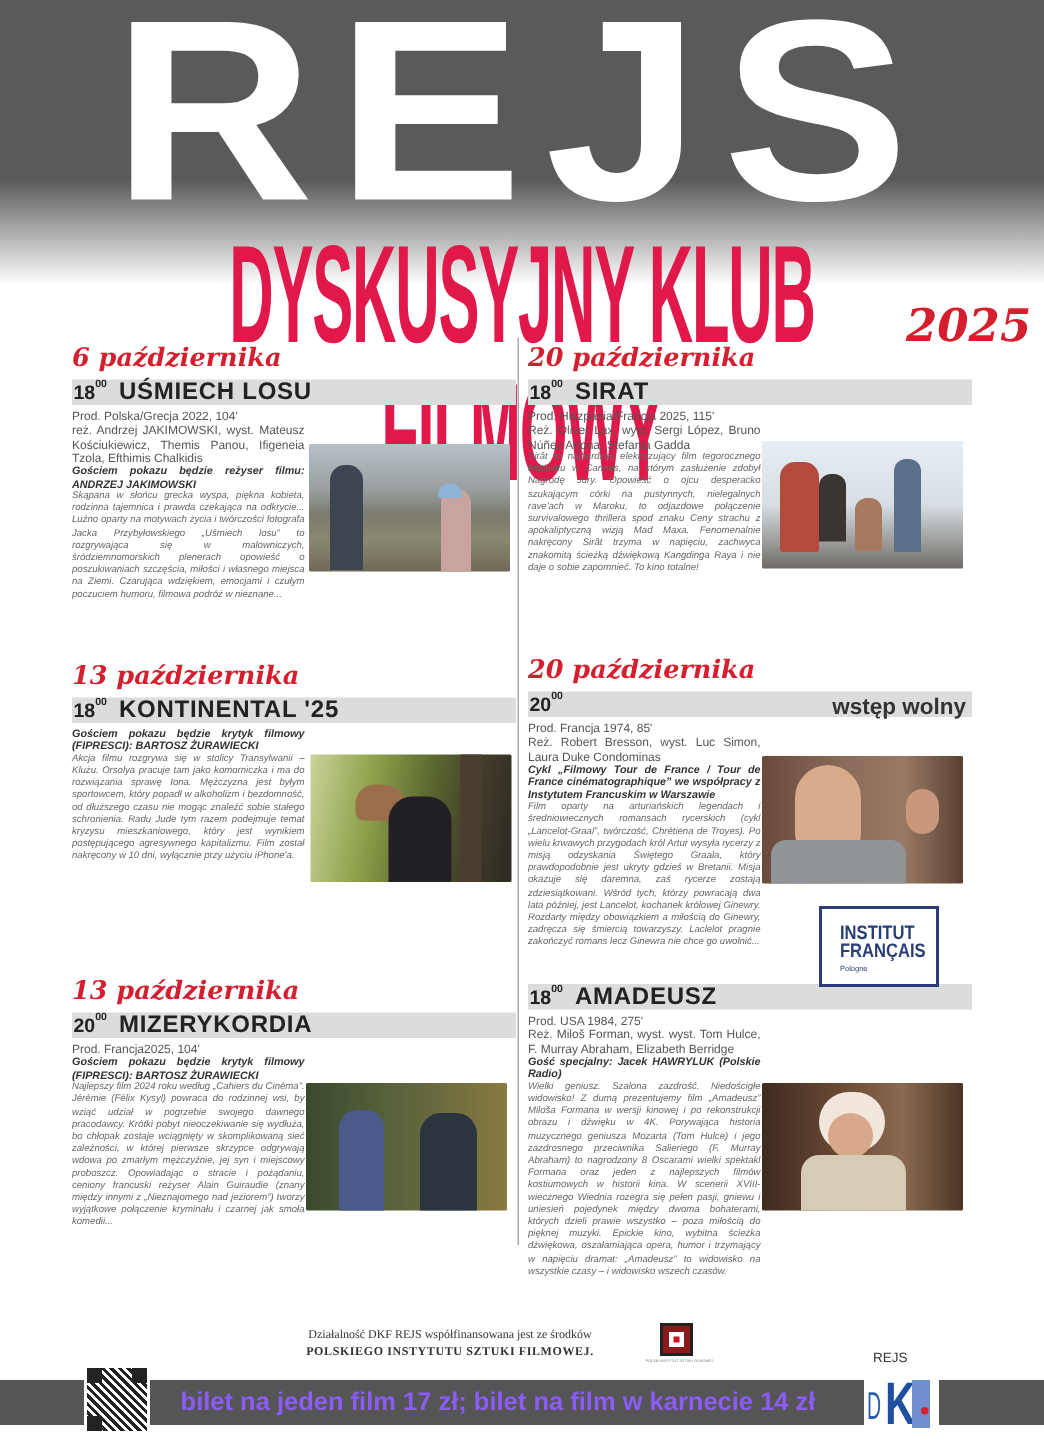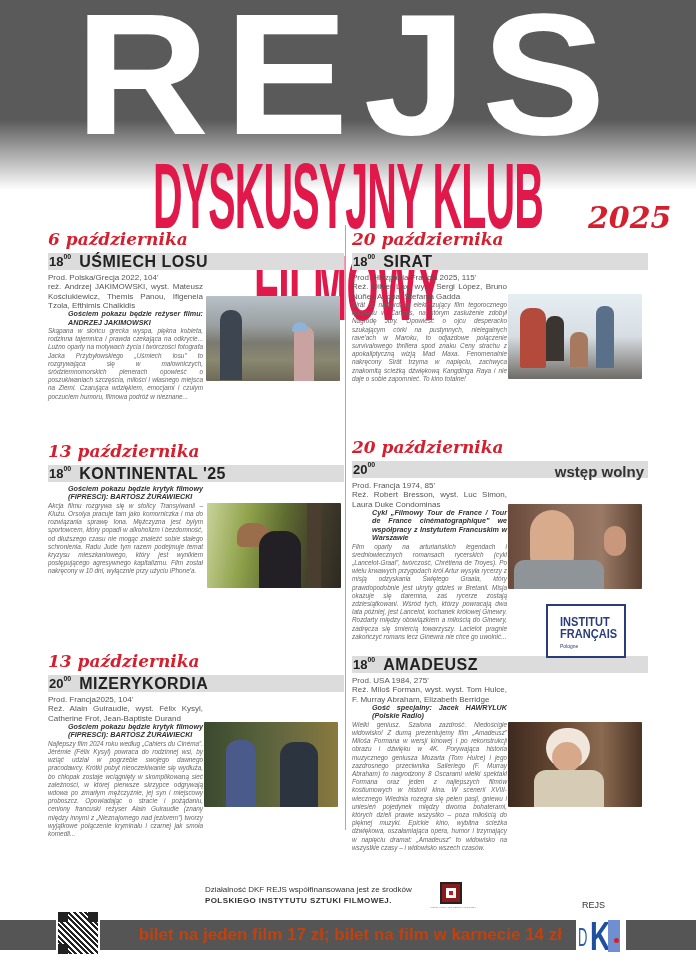--- a/index.html
+++ b/index.html
@@ -3,50 +3,50 @@
 <meta charset="utf-8">
 <style>
   * { box-sizing: border-box; margin: 0; padding: 0; }
   body { width: 696px; height: 962px; background: #fff; position: relative; overflow: hidden; font-family: "Liberation Sans", sans-serif; color: #333; }
   .header-band { position: absolute; left: 0; top: 0; width: 696px; height: 190px;
     background: linear-gradient(to bottom, #5a5a5a 0px, #5a5a5a 120px, #ffffff 190px); }
   .rejs-title { position: absolute; left: 0; top: -12px; width: 696px; text-align: center;
     font-family: "Liberation Sans", sans-serif; font-weight: bold; font-size: 172px; letter-spacing: 14px; color: #fff; line-height: 1; transform: scaleX(1.08); }
   .club-title { position: absolute; left: 0; top: 150px; width: 696px; text-align: center;
     font-family: "Liberation Sans", sans-serif; font-weight: bold; font-size: 50px; color: #e0194a; line-height: 1; transform: scaleX(0.82) scaleY(1.85); transform-origin: center top; letter-spacing: -1px; }
-  .year { position: absolute; left: 588px; top: 200px; font-family: "DejaVu Serif", serif; font-weight: bold; font-style: italic; font-size: 30px; color: #d61f2e; }
+  .year { position: absolute; left: 604px; top: 200px; font-family: "DejaVu Serif", serif; font-weight: bold; font-style: italic; font-size: 30px; color: #d61f2e; }
   .divider { position: absolute; left: 345px; top: 225px; width: 1px; height: 605px; background: #aaa; }
 
   .event { position: absolute; width: 296px; }
   .date { font-family: "DejaVu Serif", serif; font-style: italic; font-weight: bold; font-size: 17px; color: #d61f2e; height: 22px; line-height: 22px; }
   .title-bar { margin-top: 3px; height: 17px; background: #dcdcdc; display: flex; align-items: center; padding-left: 1px; white-space: nowrap; position: relative; }
   .time { font-weight: bold; font-size: 13px; color: #222; }
   .time sup { font-size: 7px; vertical-align: top; position: relative; top: -1px; }
   .film { font-weight: bold; font-size: 16px; color: #222; margin-left: 8px; letter-spacing: 0.5px; }
   .badge { position: absolute; right: 4px; top: 2px; font-weight: bold; font-size: 15px; color: #333; }
   .body { display: flex; margin-top: 3px; }
   .text { width: 155px; font-size: 6.6px; line-height: 8.2px; text-align: justify; }
   .prod, .crew { font-size: 8px; line-height: 9.3px; color: #555; text-align: justify; }
-  .guest { font-weight: bold; font-style: italic; font-size: 7.2px; line-height: 8.4px; color: #333; margin-left: 20px; }
+  .guest { font-weight: bold; font-style: italic; font-size: 7.2px; line-height: 8.4px; color: #333; }
   .desc { font-style: italic; color: #666; font-size: 6.4px; line-height: 8.2px; }
   .photo { position: absolute; width: 134px; height: 85px; border-radius: 1px; }
 
   .if-logo { position: absolute; left: 546px; top: 604px; width: 80px; height: 54px; border: 2px solid #2a3d78; padding: 10px 0 0 12px; color: #2a3d78; }
   .if-logo .l1 { font-weight: bold; font-size: 13px; line-height: 12px; letter-spacing: 0; transform: scaleX(0.85); transform-origin: left; }
   .if-logo .l2 { font-size: 5px; margin-top: 3px; }
 
-  .funding { position: absolute; left: 205px; top: 884px; width: 230px; text-align: left; font-family: Liberation Sans, sans-serif; font-size: 8px; line-height: 11px; color: #333; }
+  .funding { position: absolute; left: 185px; top: 884px; width: 230px; text-align: center; font-family: Liberation Serif, serif; font-size: 8px; line-height: 11px; color: #333; }
   .funding .b { font-weight: bold; letter-spacing: 0.4px; }
   .pisf-logo { position: absolute; left: 440px; top: 882px; width: 22px; height: 22px; background: #8b1a1a; border: 2px solid #222; display: flex; align-items: center; justify-content: center; }
   .pisf-logo div { width: 10px; height: 10px; background: #fff; display: flex; align-items: center; justify-content: center; }
   .pisf-logo div div { width: 4px; height: 4px; background: #c12; }
   .pisf-caption { position: absolute; left: 428px; top: 906px; font-size: 2.5px; color: #777; width: 50px; text-align: center; }
 
   .ticket-bar { position: absolute; left: 0; top: 920px; width: 696px; height: 30px; background: #555; }
-  .ticket-text { position: absolute; left: 102px; top: 920px; width: 460px; height: 38px; line-height: 30px; text-align: right; color: #c2410c; font-weight: bold; font-size: 17px; }
+  .ticket-text { position: absolute; left: 102px; top: 920px; width: 460px; height: 38px; line-height: 30px; text-align: center; color: #8b5cf6; font-weight: bold; font-size: 17px; }
   .qr { position: absolute; left: 56px; top: 910px; width: 44px; height: 46px; background: #fff; padding: 2px; }
   .qr-inner { width: 100%; height: 100%;
     background-image:
       linear-gradient(#222,#222), linear-gradient(#222,#222), linear-gradient(#222,#222),
       repeating-linear-gradient(45deg, #222 0 2px, #fff 2px 4px),
       repeating-linear-gradient(-30deg, #222 0 1px, transparent 1px 3px);
     background-size: 10px 10px, 10px 10px, 10px 10px, 100% 100%, 100% 100%;
     background-position: 0 0, 30px 0, 0 32px, 0 0, 0 0;
     background-repeat: no-repeat; }
   .dkf-logo { position: absolute; left: 576px; top: 900px; width: 50px; height: 60px; background: #fff; }
@@ -129,21 +129,20 @@
 <div class="event" style="left:48px; top:650px;">
     <div class="date">13 października</div>
     <div class="title-bar">
       <span class="time"><span>20</span><sup>00</sup></span>
       <span class="film">MIZERYKORDIA</span>
       <span class="badge"></span>
     </div>
     <div class="body">
       <div class="text">
         <div class="prod">Prod. Francja2025, 104'</div>
-        <div class="crew">Reż. Alain Guiraudie, wyst. Félix Kysyl, Catherine Frot, Jean-Baptiste Durand</div>
         <div class="guest">Gościem pokazu będzie krytyk filmowy (FIPRESCI): BARTOSZ ŻURAWIECKI</div>
         <div class="desc">Najlepszy film 2024 roku według „Cahiers du Cinéma”. Jérémie (Félix Kysyl) powraca do rodzinnej wsi, by wziąć udział w pogrzebie swojego dawnego pracodawcy. Krótki pobyt nieoczekiwanie się wydłuża, bo chłopak zostaje wciągnięty w skomplikowaną sieć zależności, w której pierwsze skrzypce odgrywają wdowa po zmarłym mężczyźnie, jej syn i miejscowy proboszcz. Opowiadając o stracie i pożądaniu, ceniony francuski reżyser Alain Guiraudie (znany między innymi z „Nieznajomego nad jeziorem”) tworzy wyjątkowe połączenie kryminału i czarnej jak smoła komedii...</div>
       </div>
     </div>
   </div>
 <div class="event" style="left:352px; top:653px;">
     <div class="title-bar">
       <span class="time"><span>18</span><sup>00</sup></span>
       <span class="film">AMADEUSZ</span>
       <span class="badge"></span>

